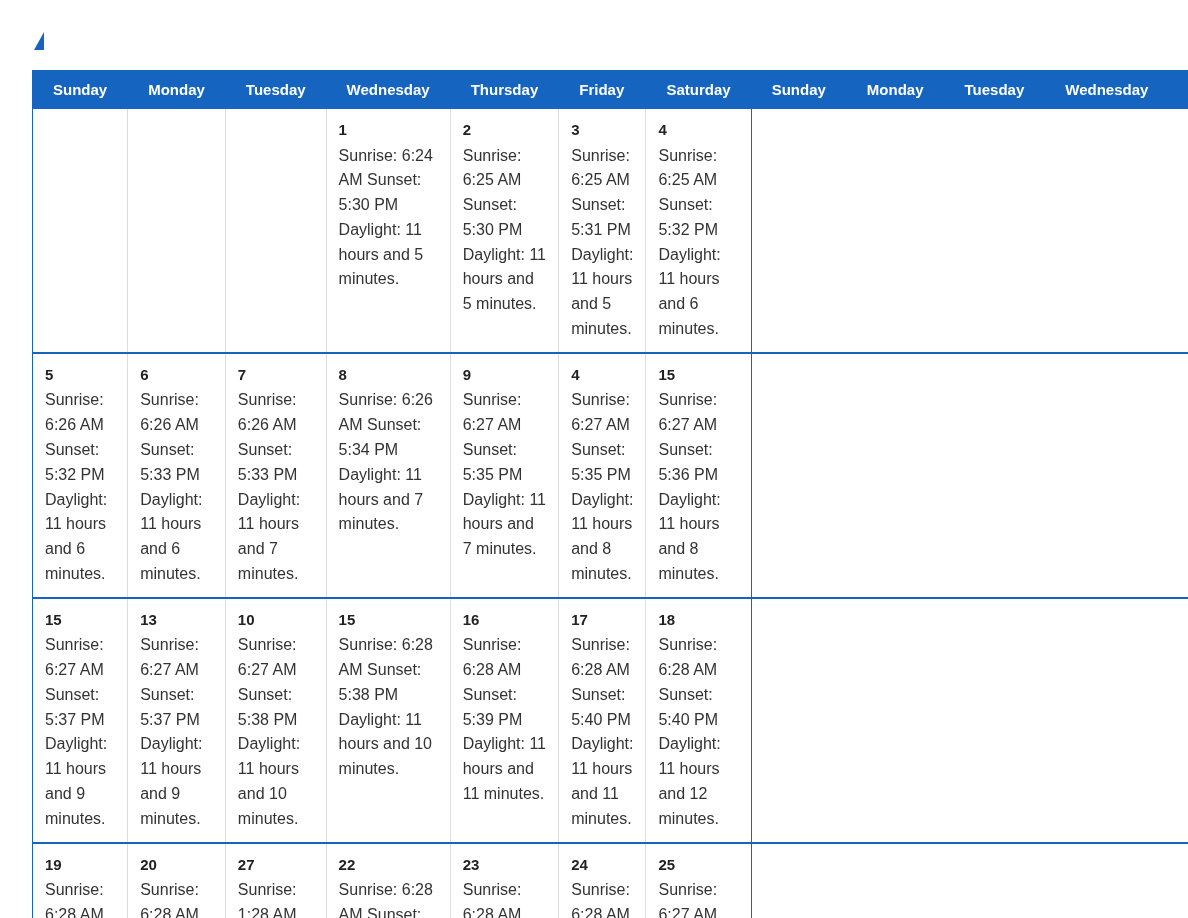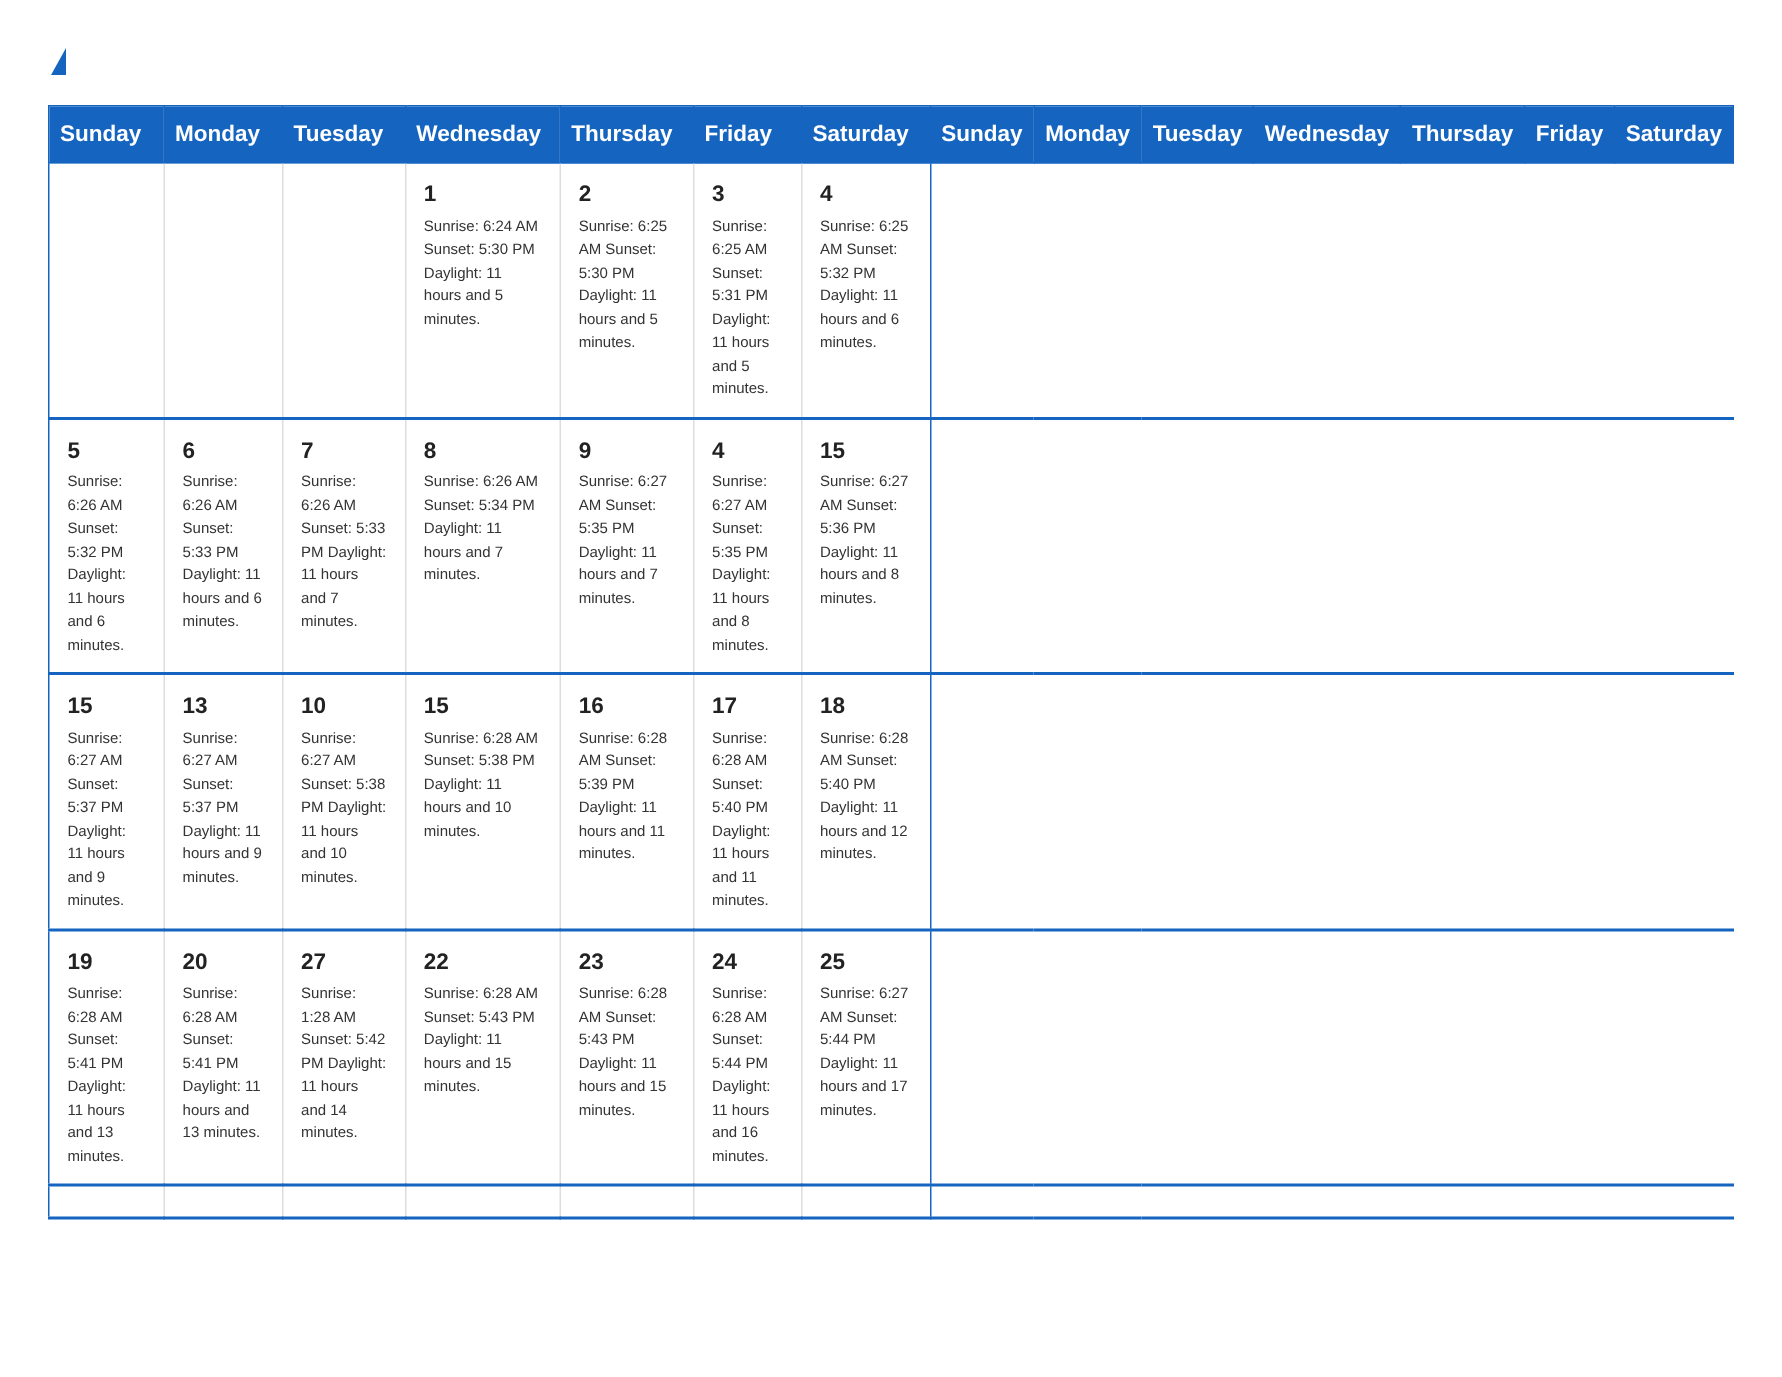--- a/index.html
+++ b/index.html
@@ -51,21 +51,21 @@
     }
     table {
       width: 100%;
       border-collapse: collapse;
     }
     thead tr th {
       background-color: #1565c0;
       color: #fff;
       font-size: 15px;
       font-weight: bold;
-      padding: 10px 7px;
+      padding: 10px 20px;
       text-align: left;
       border: 1px solid #1565c0;
     }
     tbody tr {
       border-bottom: 2px solid #1565c0;
     }
     tbody tr td {
       vertical-align: top;
       padding: 10px 12px;
       border-left: 1px solid #ddd;
@@ -79,21 +79,21 @@
     tbody tr td:last-child { border-right: 1px solid #1565c0; }
     .day-num {
       font-size: 15px;
       font-weight: bold;
       color: #222;
       display: block;
       margin-bottom: 2px;
     }
     .day-info {
       color: #333;
-      font-size: 10px;
+      font-size: 16px;
       line-height: 1.55;
     }
     .empty-cell { background: #fff; }
     tbody tr:last-child { border-bottom: 2px solid #1565c0; }
   </style>
 </head>
 <body>
 
 <div class="header">
   <div class="logo">

